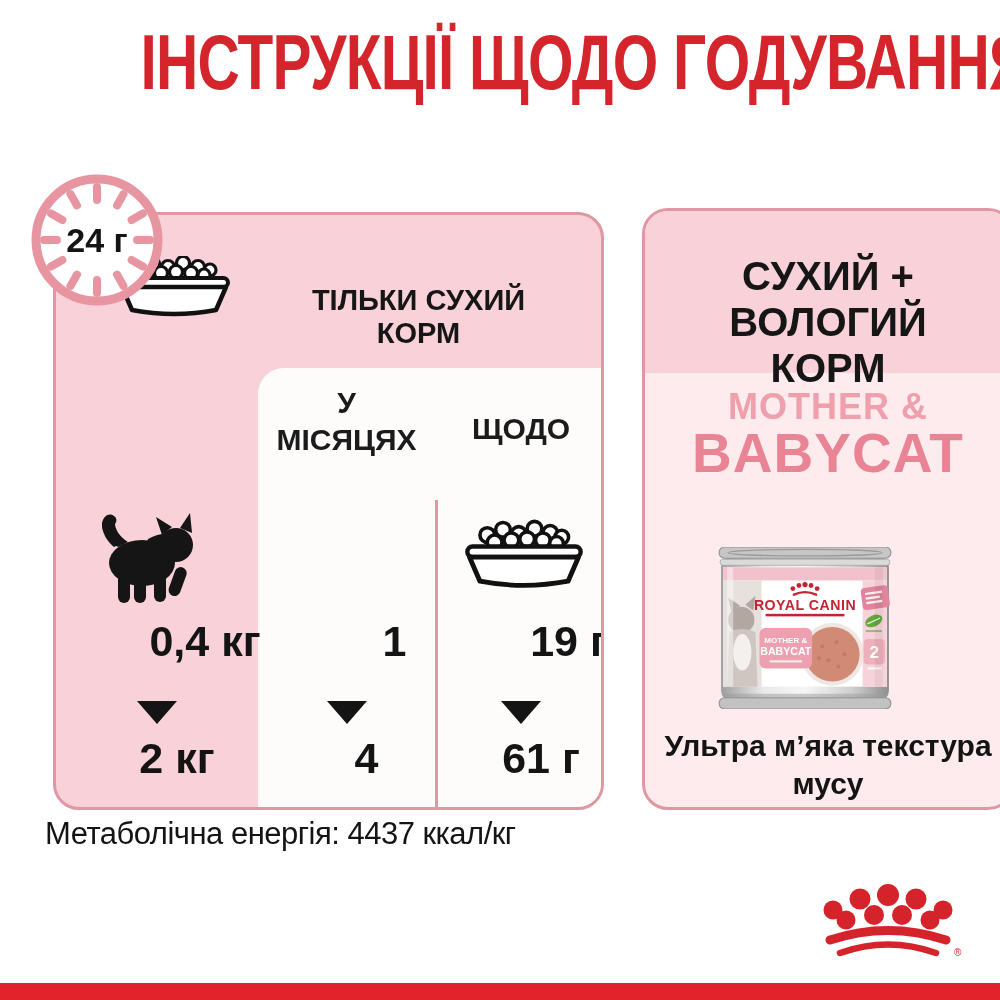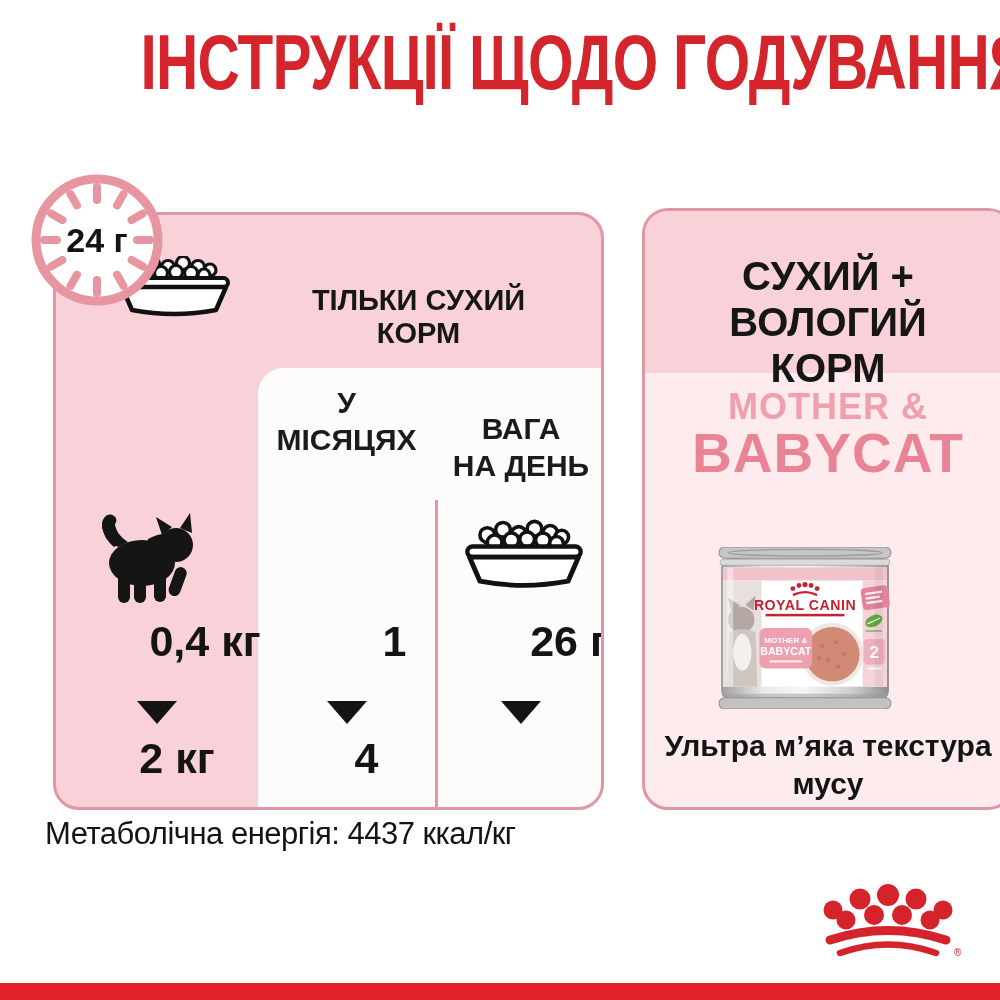--- a/index.html
+++ b/index.html
@@ -98,22 +98,21 @@
     <div class="lp-header">
       <div>ТІЛЬКИ СУХИЙ</div>
       <div>КОРМ</div>
     </div>
 
     <div class="col-header col2-h">
       <div>У</div>
       <div>МІСЯЦЯХ</div>
     </div>
     <div class="col-header col3-h">
-      <div>ВАГА</div>
-      <div>НА ДЕНЬ</div>
+      <div>ЩОДО</div>
     </div>
 
     <svg class="kitten" width="114" height="100" viewBox="0 0 114 100">
       <g fill="#151515">
         <path d="M30 38 C18 30 10 18 16 9 C20 3 28 5 27 12 C26 20 32 28 40 33 Z"></path>
         <path d="M26 38 C14 28 10 12 20 7 C26 4 31 10 27 15 C24 20 28 28 36 33 Z"></path>
         <ellipse cx="54" cy="54" rx="33" ry="23"></ellipse>
         <circle cx="88" cy="36" r="17"></circle>
         <polygon points="74,26 68,8 84,18"></polygon>
         <polygon points="92,19 102,4 104,24"></polygon>
@@ -140,34 +139,35 @@
           <circle cx="64" cy="19" r="7"></circle>
         <circle cx="79" cy="20" r="7"></circle>
           <circle cx="92" cy="23" r="6.5"></circle>
       </g>
       <rect x="7" y="26" width="108" height="10" rx="5" fill="#ffffff" stroke="#111111" stroke-width="4.2"></rect>
       <path d="M9 36 L113 36 L103 59 Q61 67 19 59 Z" fill="#ffffff" stroke="#111111" stroke-width="4.6" stroke-linejoin="round"></path>
     </svg>
 
     <div class="cell row-from c1">0,4 кг</div>
     <div class="cell row-from c2">1</div>
-    <div class="cell row-from c3">26 г</div>
+    <div class="cell row-from c3">19 г</div>
 
     <div class="arrow-wrap c1">
         <div class="arrow-down"></div>
       </div>
     <div class="arrow-wrap c2">
         <div class="arrow-down"></div>
       </div>
     <div class="arrow-wrap c3">
         <div class="arrow-down"></div>
       </div>
 
     <div class="cell row-to c1">2 кг</div>
     <div class="cell row-to c2">4</div>
+    <div class="cell row-to c3">61 г</div>
   </div>
 
   <svg class="clock" width="138" height="138" viewBox="0 0 138 138">
     <circle cx="69" cy="69" r="61" fill="#ffffff" stroke="#e895a2" stroke-width="9"></circle>
     <g stroke="#e895a2" stroke-width="8" stroke-linecap="round">
       <line x1="69" y1="29" x2="69" y2="16"></line>
       <line x1="89" y1="34.4" x2="95.5" y2="23.1"></line>
       <line x1="103.6" y1="49" x2="114.9" y2="42.5"></line>
       <line x1="109" y1="69" x2="122" y2="69"></line>
       <line x1="103.6" y1="89" x2="114.9" y2="95.5"></line>

